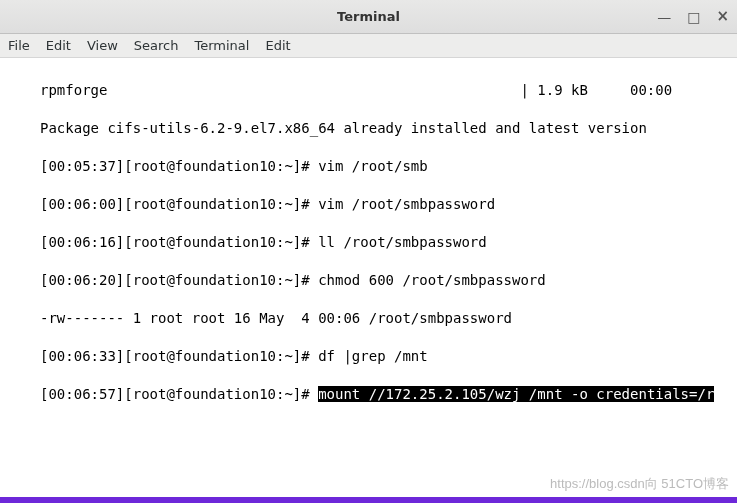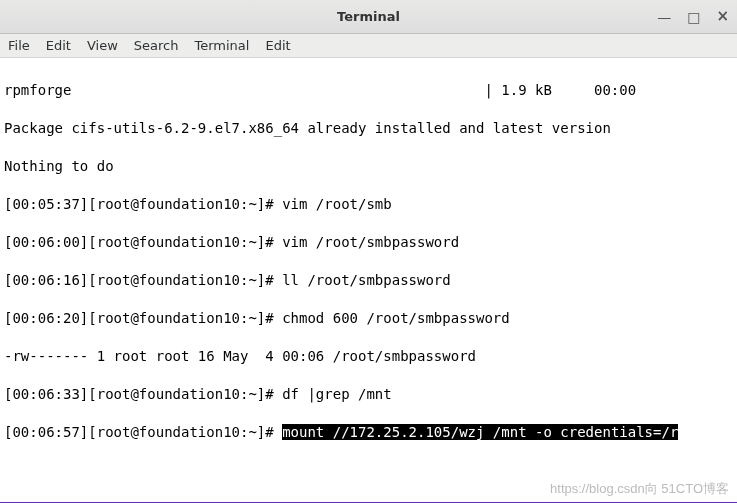--- a/index.html
+++ b/index.html
@@ -8,21 +8,21 @@
     font-size: 13px;
     color: #2e3436;
     background: #ededed;
   }
   .window {
     width: 737px;
     height: 503px;
     background: #fff;
     display: flex;
     flex-direction: column;
-    border-bottom: 1px solid #6d28d9;
+    border-bottom: 6px solid #6d28d9;
   }
   .titlebar {
     height: 34px;
     background: linear-gradient(#e8e8e7, #dedede);
     border-bottom: 1px solid #c0c0c0;
     display: flex;
     align-items: center;
     padding: 0 8px;
     position: relative;
   }
@@ -58,20 +58,21 @@
     flex: 1;
     background: #ffffff;
     color: #000000;
     font-family: "DejaVu Sans Mono", "Liberation Mono", monospace;
     font-size: 14px;
     line-height: 19px;
     padding: 4px 4px 2px 4px;
     white-space: pre;
     overflow: hidden;
     position: relative;
+    margin-left: 36px;
   }
   .line { white-space: pre; }
   .hl { background: #000; color: #fff; }
   .watermark {
     position: absolute;
     right: 8px; bottom: 4px;
     display: flex;
     color: #bbb;
     font-family: sans-serif;
     font-size: 13px;
@@ -97,21 +98,20 @@
     <span>Edit</span>
     <span>View</span>
     <span>Search</span>
     <span>Terminal</span>
     <span>Edit</span>
   </div>
 
   <div class="term">
 <div class="line">rpmforge                                                 | 1.9 kB     00:00</div>
 <div class="line">Package cifs-utils-6.2-9.el7.x86_64 already installed and latest version</div>
-<div class="line">Nothing to do</div>
 <div class="line">[00:05:37][root@foundation10:~]# vim /root/smb</div>
 <div class="line">[00:06:00][root@foundation10:~]# vim /root/smbpassword</div>
 <div class="line">[00:06:16][root@foundation10:~]# ll /root/smbpassword</div>
 <div class="line">[00:06:20][root@foundation10:~]# chmod 600 /root/smbpassword</div>
 <div class="line">-rw------- 1 root root 16 May  4 00:06 /root/smbpassword</div>
 <div class="line">[00:06:33][root@foundation10:~]# df |grep /mnt</div>
 <div class="line"><span>[00:06:57][root@foundation10:~]# </span><span class="hl">mount //172.25.2.105/wzj /mnt -o credentials=/r</span></div>
 
 
 

